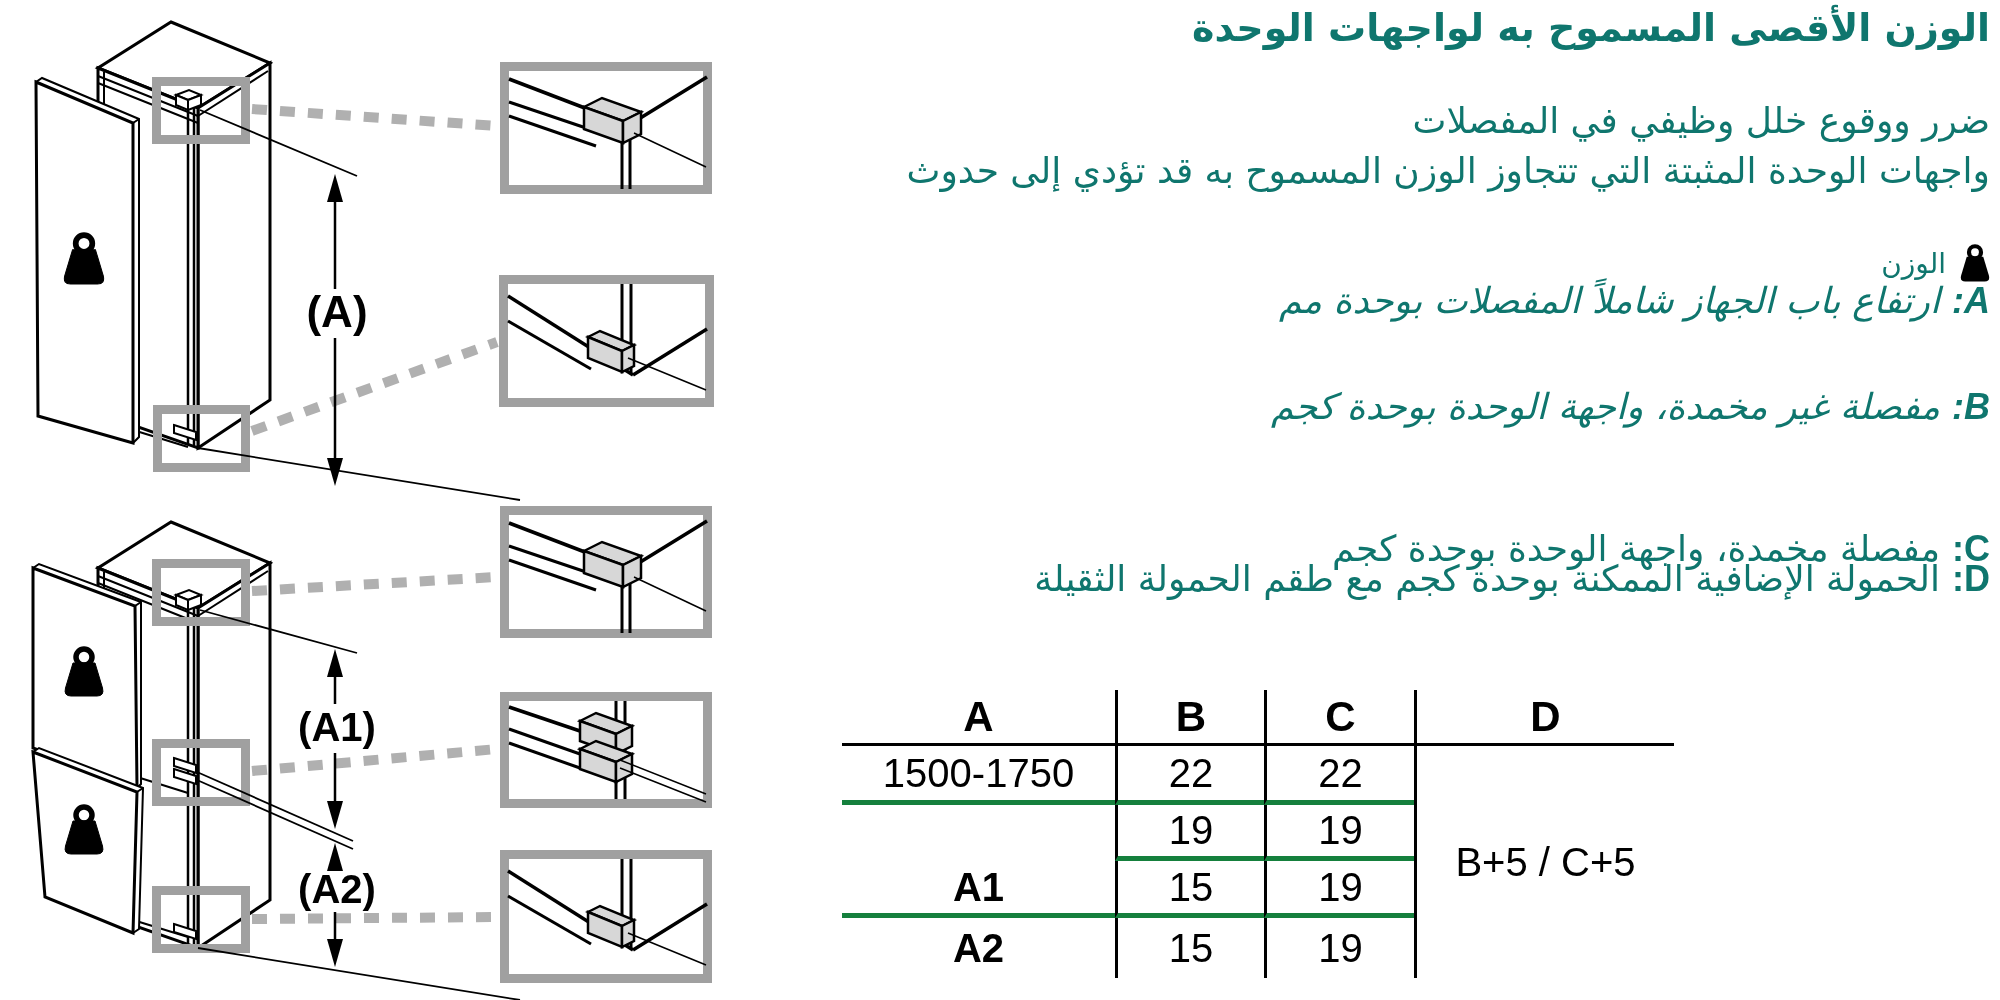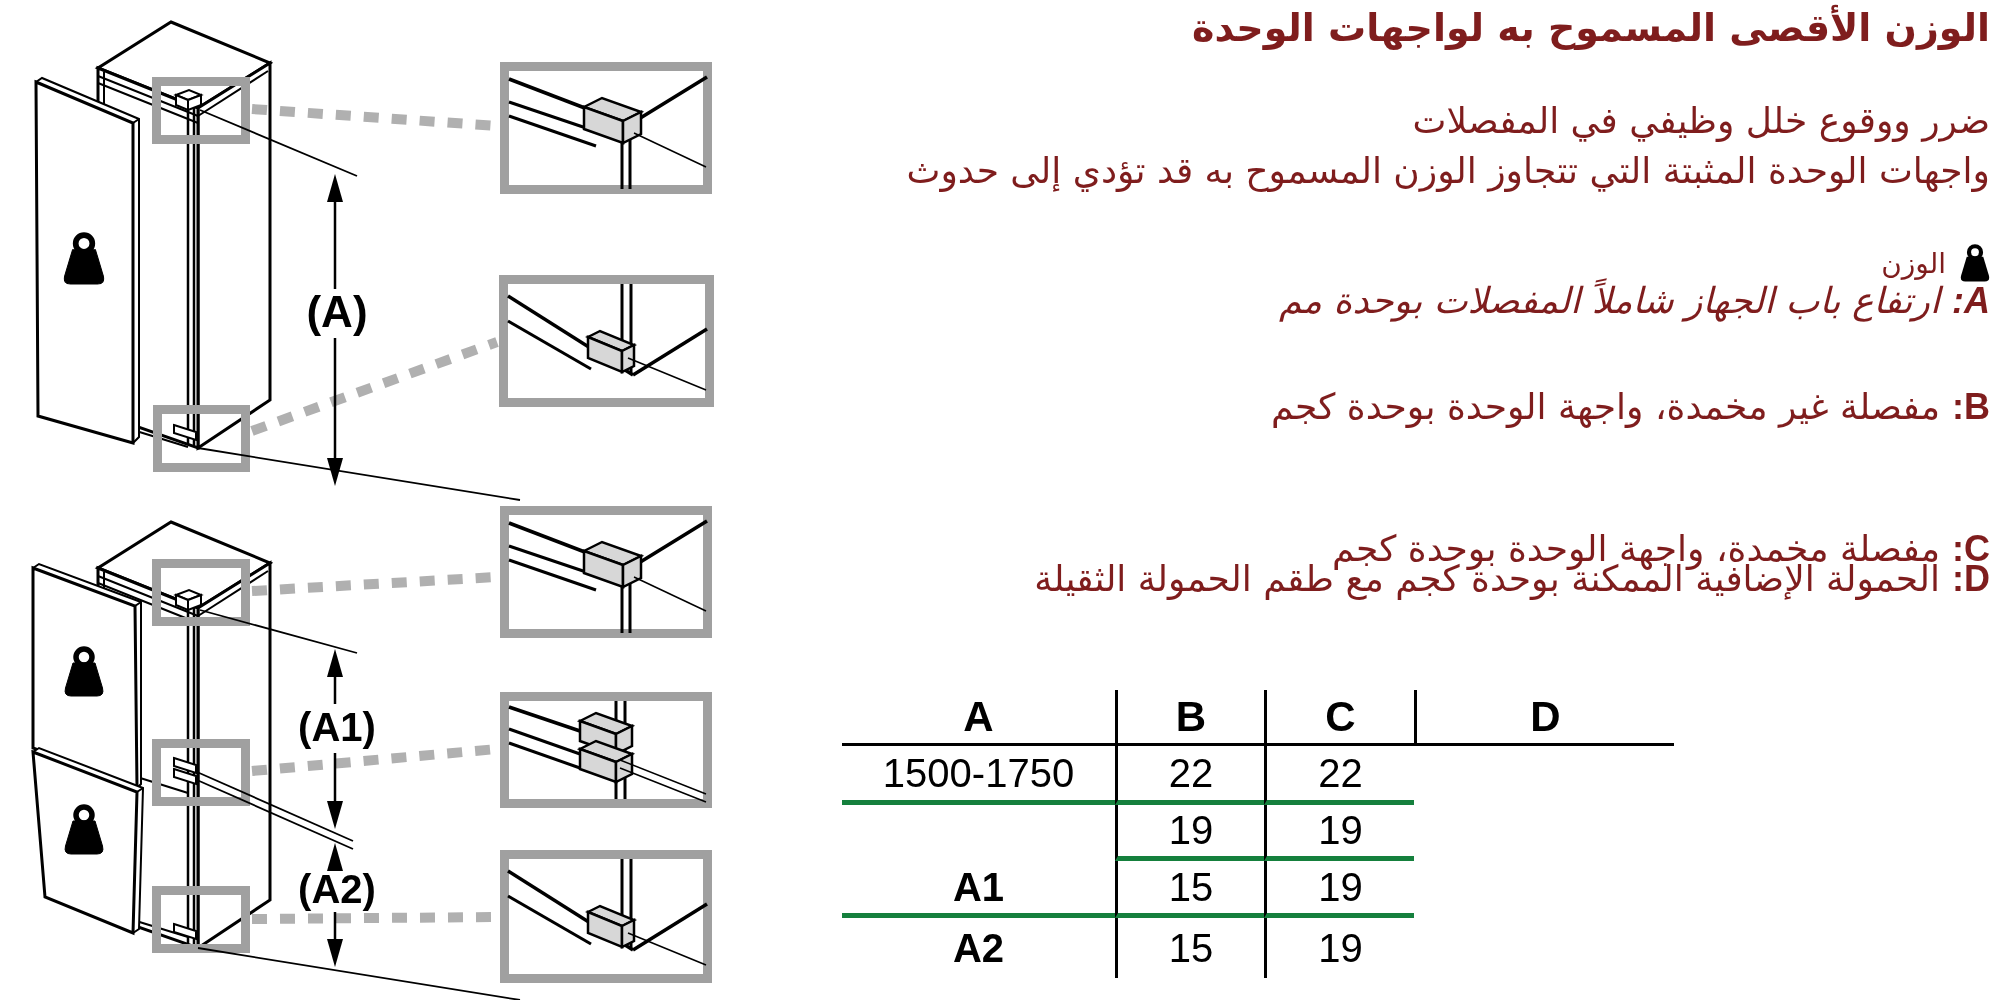--- a/index.html
+++ b/index.html
@@ -1,28 +1,28 @@
 <!DOCTYPE html>
 <html lang="ar"><head>
 <meta charset="utf-8">
 <style>
   html,body{margin:0;padding:0;}
   body{
     width:2000px;height:1000px;position:relative;background:#ffffff;
     font-family:"DejaVu Sans",sans-serif;color:#000;overflow:hidden;
   }
   .abs{position:absolute;}
-  .ar{direction:rtl;text-align:right;white-space:nowrap;color:#7f1d1d;}
+  .ar{direction:rtl;text-align:right;white-space:nowrap;color:#0f766e;}
   .title{top:6px;right:10px;font-size:38px;font-weight:bold;}
   .para{top:96px;right:10px;font-size:36px;line-height:50px;}
   .weight-row{top:244px;right:10px;display:flex;align-items:center;gap:14px;font-size:28px;}
   .def{font-size:36px;right:10px;}
   .def b{margin-left:12px;font-family:"Liberation Sans","DejaVu Sans",sans-serif;}
   .def-a{top:280px;font-style:italic;}
-  .def-b{top:386px;}
+  .def-b{top:386px;font-style:italic;}
   .def-c{top:512px;margin-top:16px;}
   .def-d{top:558px;}
   
   .wtable{
     left:842px;top:690px;width:832px;height:288px;display:grid;
     grid-template-columns:273px 149px 150px 260px;
     grid-template-rows:56px 59px 56px 57px 60px;
     font-family:"Liberation Sans","DejaVu Sans",sans-serif;
   }
   .cell{display:flex;align-items:center;justify-content:center;font-size:40px;box-sizing:border-box;}
@@ -284,13 +284,14 @@
   <div class="cell rb vline" style="grid-column:3;grid-row:3">19</div>
 
   <div class="cell rb bold" style="grid-column:1;grid-row:4">A1</div>
   <div class="cell rb vline" style="grid-column:2;grid-row:4">15</div>
   <div class="cell rb vline" style="grid-column:3;grid-row:4">19</div>
 
   <div class="cell bold" style="grid-column:1;grid-row:5">A2</div>
   <div class="cell vline" style="grid-column:2;grid-row:5">15</div>
   <div class="cell vline" style="grid-column:3;grid-row:5">19</div>
 
+  <div class="cell vline" style="grid-column:4;grid-row:2/6">B+5 / C+5</div>
 </div>
 
 </body></html>

